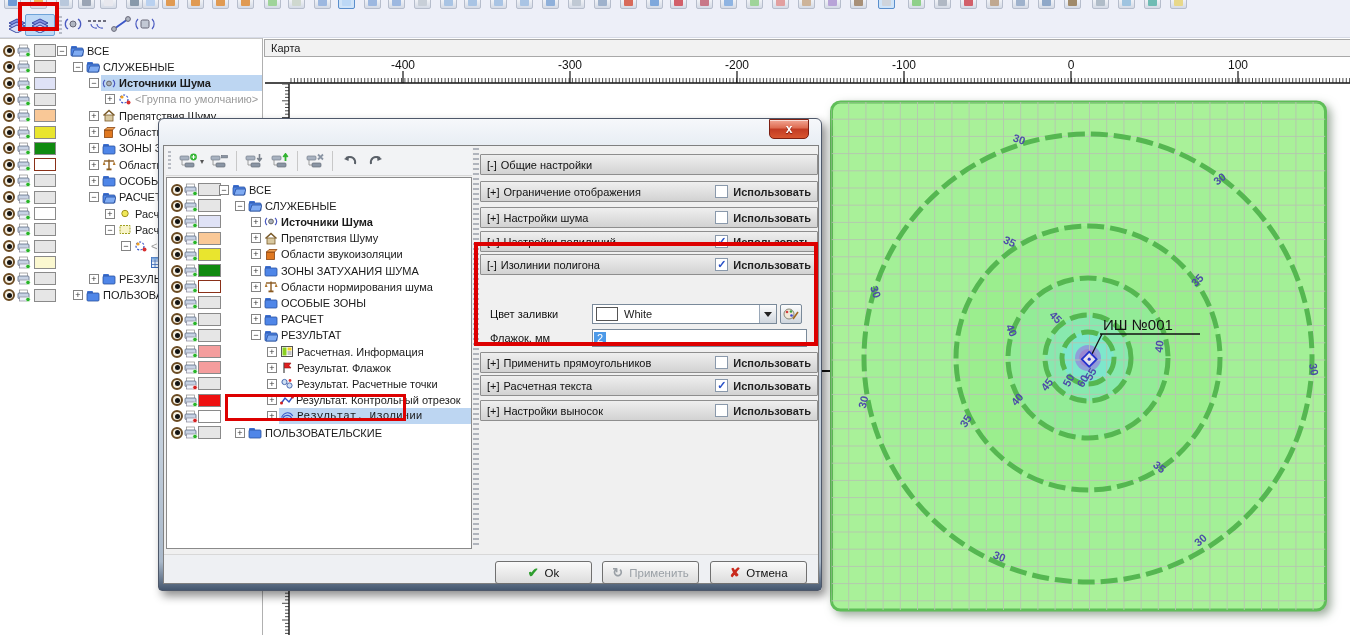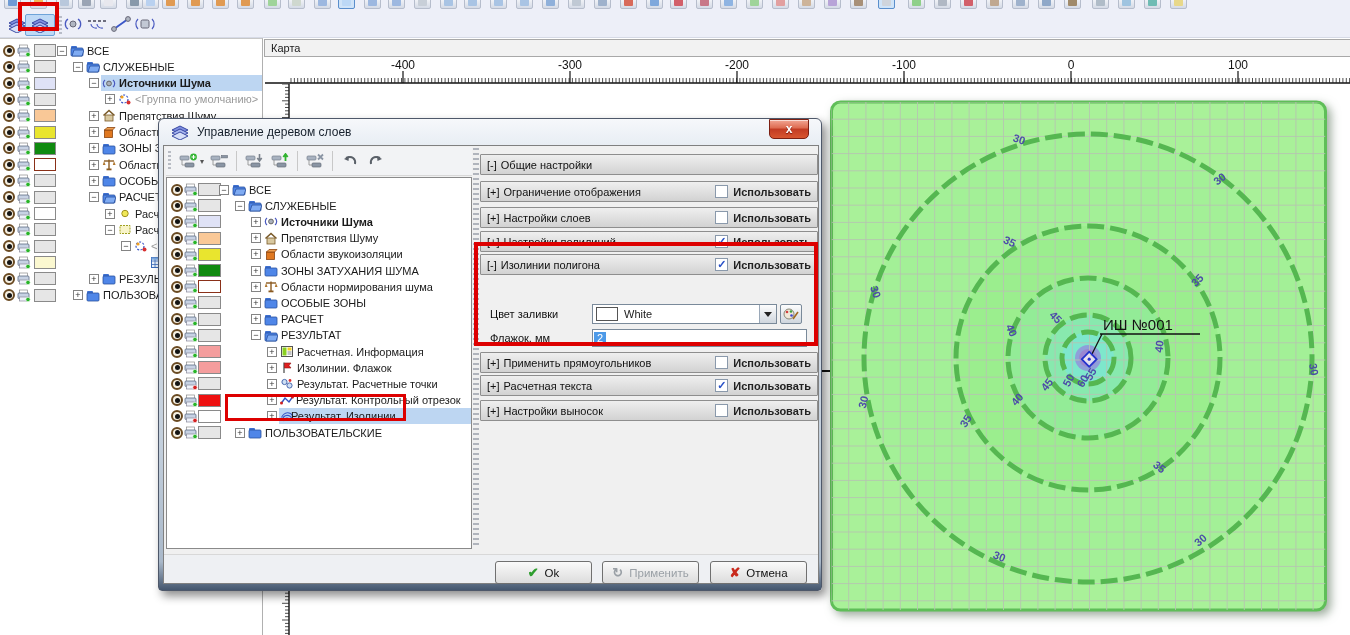--- a/index.html
+++ b/index.html
@@ -1201,30 +1201,20 @@
         <text x="256" y="283" font-size="11" font-weight="bold" fill="#4c4ca8" text-anchor="middle" transform="rotate(-60 256 283)">60</text>
         <line x1="270" y1="234" x2="370" y2="234" stroke="#111" stroke-width="1.3"></line>
         <line x1="272" y1="234" x2="261" y2="256" stroke="#111" stroke-width="1.3"></line>
         <text x="273" y="230" font-size="15" font-family="Liberation Serif, serif" fill="#111">ИШ №001</text>
         <rect x="254" y="254" width="10.5" height="10.5" transform="rotate(45 259.2 259.2)" fill="rgba(240,244,255,0.75)" stroke="#2233cc" stroke-width="1.8"></rect>
         <circle cx="259.2" cy="259.2" r="1.6" fill="#2233cc"></circle>
       </svg>
     </div>
 
   <div class="dialog">
-    <div class="dlg-title">
-      <span id="dlgTitleIcon"><svg width="22" height="18">
-            <g stroke="#2a3a9a" stroke-width="0.9">
-              <path d="M3 8 L11 4 L19 8 L11 12 Z" fill="#8090e0"></path>
-              <path d="M3 11 L11 7 L19 11 L11 15 Z" fill="#aab8f0"></path>
-              <path d="M3 14 L11 10 L19 14 L11 18 Z" fill="#d8e0f8"></path>
-            </g>
-          </svg></span>
-      <span>Управление деревом слоев</span>
-    </div>
     <div class="dlg-close">
       <span>x</span>
     </div>
     <div class="dlg-content">
       <div class="dlg-toolbar" id="dlgToolbar">
           <div class="dtb-grip"></div>
           <div class="dtb-btn">
             <svg width="19" height="17">
               <rect x="1" y="3" width="9" height="4" rx="1" fill="#a8b2c0" stroke="#77808e" stroke-width="0.7"></rect>
               <rect x="6" y="10" width="9" height="4" rx="1" fill="#8a95a4" stroke="#666e7a" stroke-width="0.7"></rect>
@@ -1499,21 +1489,21 @@
                 <rect x="1" y="4" width="11" height="5.5" rx="1" fill="#c7d2e4" stroke="#5a6a80" stroke-width="0.8"></rect>
                 <rect x="2.5" y="8" width="8" height="4" fill="#eef2fa" stroke="#8a8a9a" stroke-width="0.7"></rect>
                 <circle cx="11" cy="10.5" r="2.2" fill="#28b428" stroke="#fff" stroke-width="0.6"></circle>
               </svg></span>
             <div class="swatch" style="left: 31px; width: 23px; background: rgb(244, 157, 157);"></div>
             <div class="expand" style="left: 100px;">+</div>
             <span class="nicon" style="left: 113px;"><svg width="14" height="13">
                 <path d="M4 1.5 V12" stroke="#444" stroke-width="1.2"></path>
                 <path d="M4.5 2 H11 L9 4.5 L11 7 H4.5 Z" fill="#e02020" stroke="#901010" stroke-width="0.6"></path>
               </svg></span>
-            <span class="tlabel" style="left: 130px;">Изолинии. Флажок</span>
+            <span class="tlabel" style="left: 130px;">Результат. Флажок</span>
           </div>
           <div class="trow" style="top: 197.4px;">
             <div class="eye" style="left: 4px;">
               <i></i>
             </div>
             <span class="prn" style="left: 17px;"><svg width="14" height="13">
                 <rect x="2.5" y="1" width="8" height="4" fill="#fff" stroke="#8a8a8a" stroke-width="0.7"></rect>
                 <rect x="1" y="4" width="11" height="5.5" rx="1" fill="#c7d2e4" stroke="#5a6a80" stroke-width="0.8"></rect>
                 <rect x="2.5" y="8" width="8" height="4" fill="#eef2fa" stroke="#8a8a9a" stroke-width="0.7"></rect>
                 <circle cx="11" cy="10.5" r="2.2" fill="#d42020" stroke="#fff" stroke-width="0.6"></circle>
@@ -1557,21 +1547,21 @@
                 <rect x="2.5" y="8" width="8" height="4" fill="#eef2fa" stroke="#8a8a9a" stroke-width="0.7"></rect>
                 <circle cx="11" cy="10.5" r="2.2" fill="#d42020" stroke="#fff" stroke-width="0.6"></circle>
               </svg></span>
             <div class="swatch" style="left: 31px; width: 23px; background: rgb(255, 255, 255);"></div>
             <div class="expand" style="left: 100px;">+</div>
             <span class="nicon" style="left: 113px;"><svg width="14" height="13">
                 <path d="M2 10 C4 4 10 4 12 9" fill="none" stroke="#3a5ac8" stroke-width="1.1"></path>
                 <path d="M3.5 11 C5 7 9 7 10.8 10.5" fill="none" stroke="#3a5ac8" stroke-width="1.1"></path>
                 <path d="M1.5 7.5 C4.5 1.5 10 1.5 12.8 6" fill="none" stroke="#3a5ac8" stroke-width="1.1"></path>
               </svg></span>
-            <span class="tlabel" style="left: 124px;">Результат. Изолинии</span>
+            <span class="tlabel" style="left: 130px; font-family: Liberation Mono, monospace;">Результат. Изолинии</span>
           </div>
           <div class="trow" style="top: 246px;">
             <div class="eye" style="left: 4px;">
               <i></i>
             </div>
             <span class="prn" style="left: 17px;"><svg width="14" height="13">
                 <rect x="2.5" y="1" width="8" height="4" fill="#fff" stroke="#8a8a8a" stroke-width="0.7"></rect>
                 <rect x="1" y="4" width="11" height="5.5" rx="1" fill="#c7d2e4" stroke="#5a6a80" stroke-width="0.8"></rect>
                 <rect x="2.5" y="8" width="8" height="4" fill="#eef2fa" stroke="#8a8a9a" stroke-width="0.7"></rect>
                 <circle cx="11" cy="10.5" r="2.2" fill="#28b428" stroke="#fff" stroke-width="0.6"></circle>
@@ -1594,21 +1584,21 @@
           <div class="sechdr" style="top: 33px;">
             <span>[+] </span>
             <span style="margin-left: 4px;">Ограничение отображения</span>
             <span class="uselbl">
               <span class="chk"></span>
               <span>Использовать</span>
             </span>
           </div>
           <div class="sechdr" style="top: 59px;">
             <span>[+] </span>
-            <span style="margin-left: 4px;">Настройки слоев</span>
+            <span style="margin-left: 4px;">Настройки шума</span>
             <span class="uselbl">
               <span class="chk"></span>
               <span>Использовать</span>
             </span>
           </div>
           <div class="sechdr" style="top: 83px;">
             <span>[+] </span>
             <span style="margin-left: 4px;">Настройки полилиний</span>
             <span class="uselbl">
               <span class="chk">✓</span>

